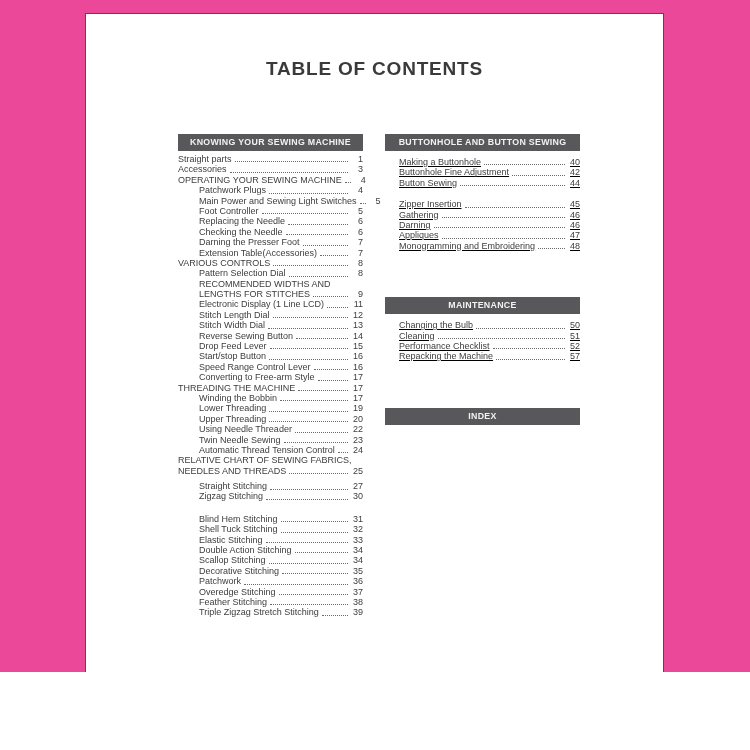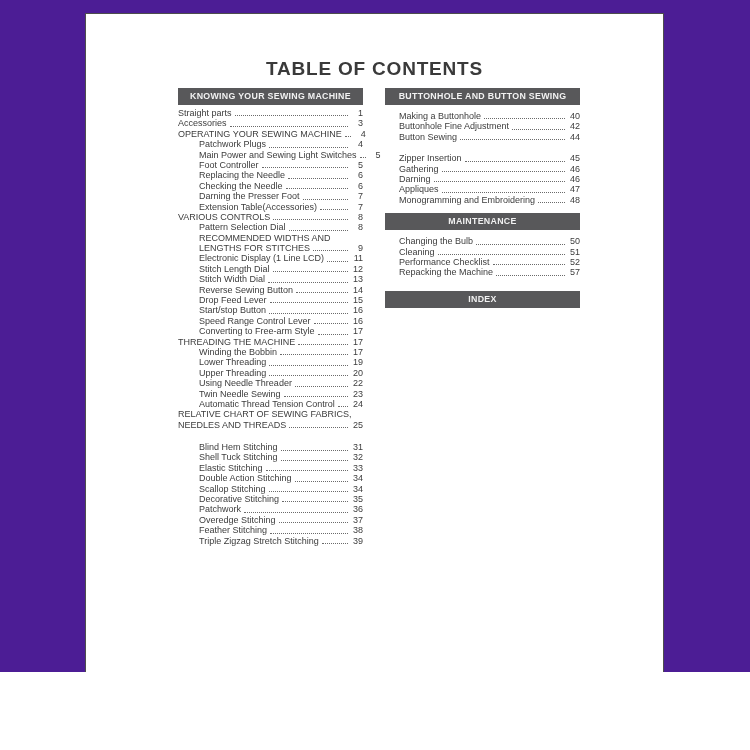--- a/index.html
+++ b/index.html
@@ -7,21 +7,21 @@
     padding: 0;
     width: 750px;
     height: 750px;
     background: #ffffff;
     font-family: "Liberation Sans", sans-serif;
   }
   .canvas {
     position: relative;
     width: 750px;
     height: 672px;
-    background: #4c1d95;
+    background: #ec4899;
     overflow: hidden;
   }
   .page {
     position: absolute;
     left: 85px;
     top: 13px;
     width: 579px;
     height: 721px;
     background: #ffffff;
     border: 1px solid var(--page-border, #4d4d4d);
@@ -57,23 +57,24 @@
     height: 17px;
     line-height: 17px;
     background: var(--bar-bg, #58585a);
     color: var(--bar-text, #f2f2f2);
     font-size: 8.8px;
     font-weight: 700;
     letter-spacing: 0.3px;
     text-align: center;
     padding: 0 10px;
     box-sizing: border-box;
+    margin-top: 46px;
   }
   .entries { margin-top: 3px; }
-  .col-right .entries { margin-top: 6px; }
+  .col-right .entries { margin-top: 6px; text-decoration: underline; }
 
   .entry {
     display: flex;
     align-items: flex-end;
     height: 10.4px;
     line-height: 10.4px;
     font-size: 9px;
     color: var(--text, #3c3c3c);
     white-space: nowrap;
   }
@@ -252,20 +253,32 @@
               <span class="lab">RELATIVE CHART OF SEWING FABRICS,</span>
             </div>
             <div class="entry indent-0">
               <span class="lab">NEEDLES AND THREADS</span>
               <span class="leader"></span>
               <span class="pg">25</span>
             </div>
           </div>
         </div>
         <div class="toc-section">
+          <div class="entries">
+            <div class="entry indent-1">
+              <span class="lab">Straight Stitching</span>
+              <span class="leader"></span>
+              <span class="pg">27</span>
+            </div>
+            <div class="entry indent-1">
+              <span class="lab">Zigzag Stitching</span>
+              <span class="leader"></span>
+              <span class="pg">30</span>
+            </div>
+          </div>
         </div>
         <div class="toc-section">
           <div class="entries">
             <div class="entry indent-1">
               <span class="lab">Blind Hem Stitching</span>
               <span class="leader"></span>
               <span class="pg">31</span>
             </div>
             <div class="entry indent-1">
               <span class="lab">Shell Tuck Stitching</span>

